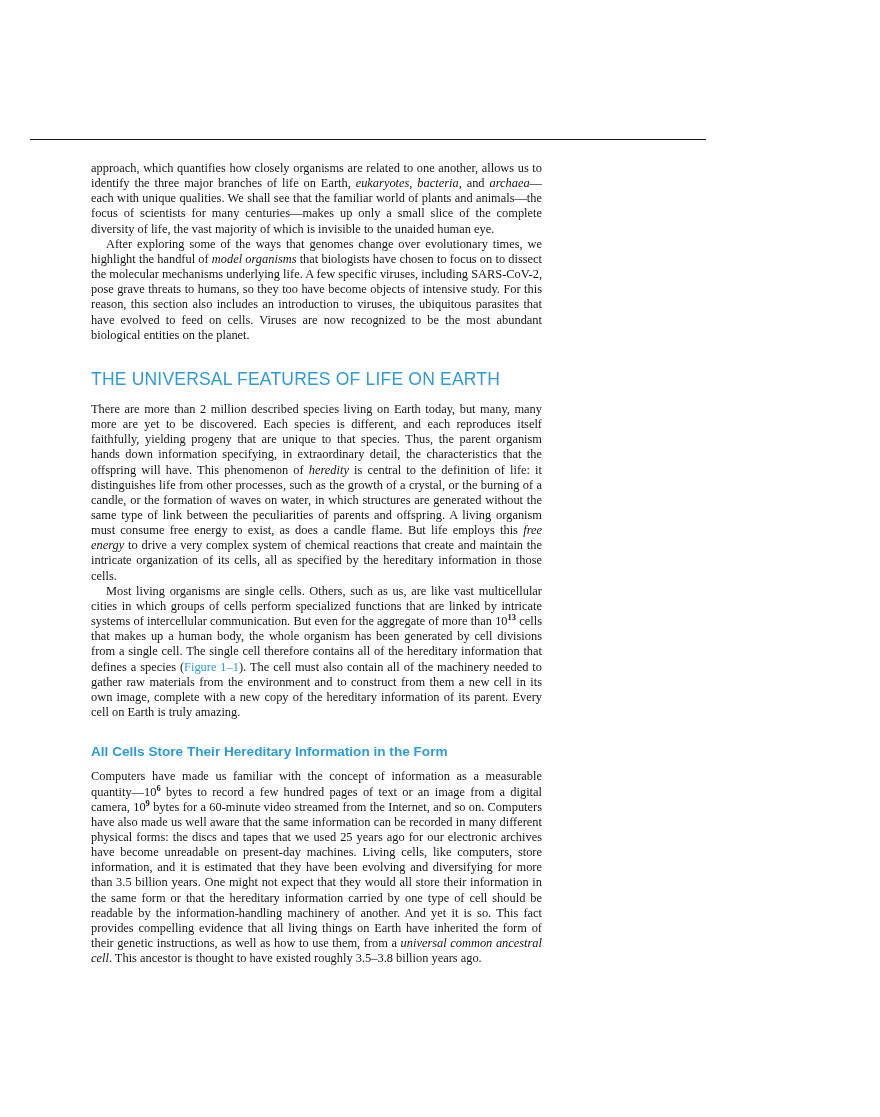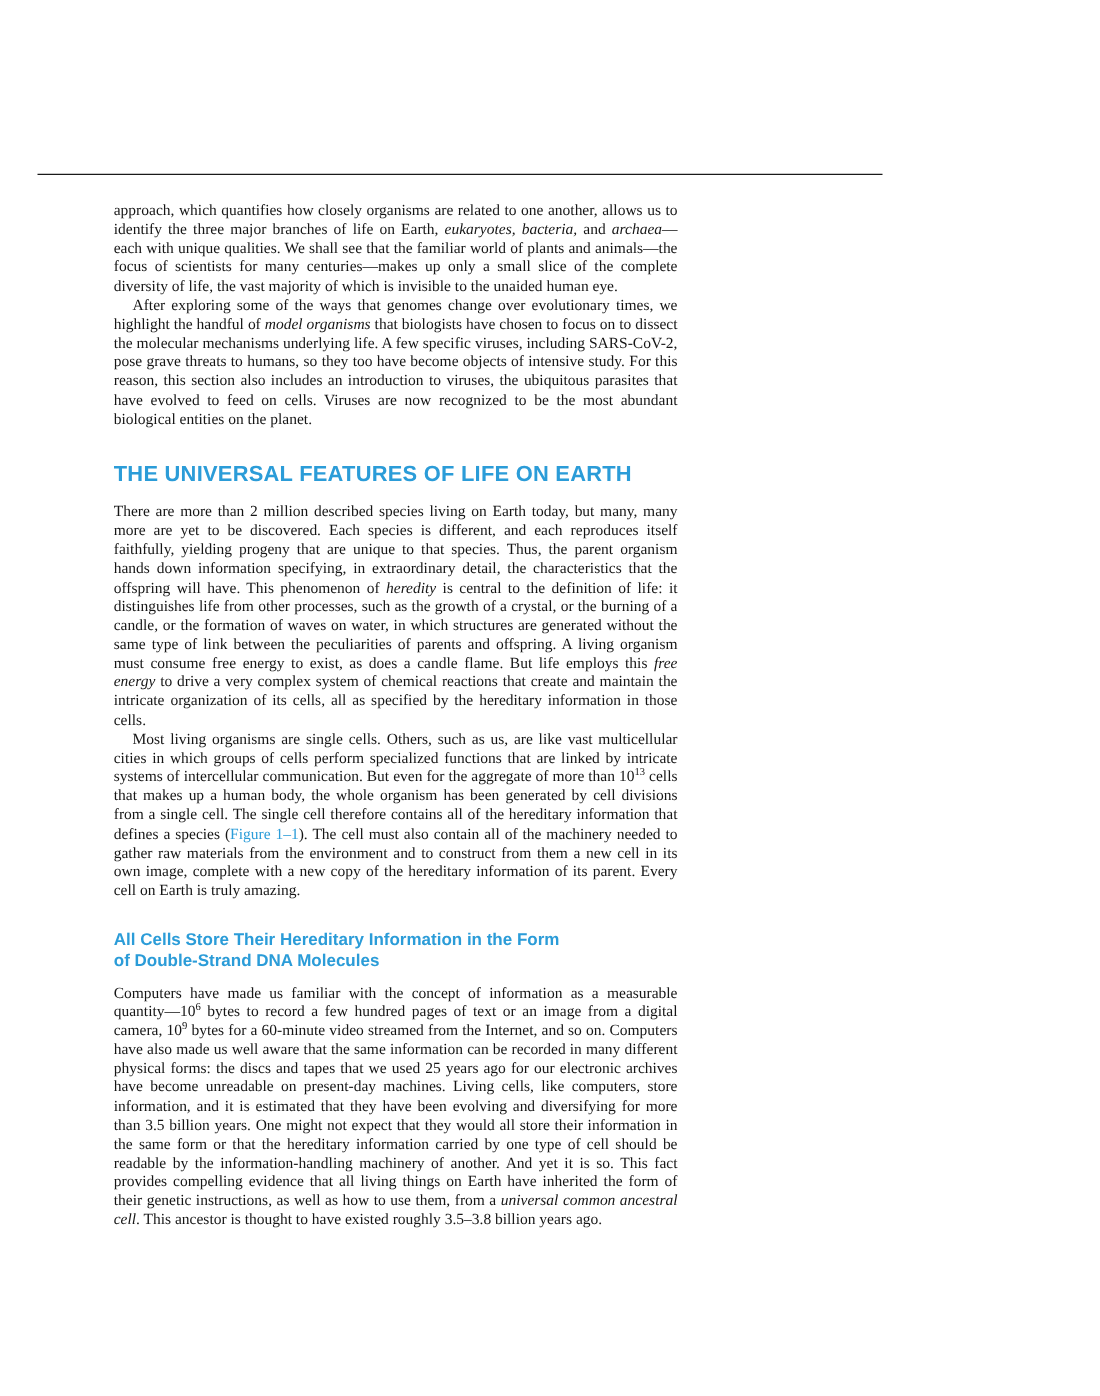--- a/index.html
+++ b/index.html
@@ -36,21 +36,21 @@
   }
   .text-column p {
     margin: 0;
     padding: 0;
   }
   .text-column p.indent {
     text-indent: 15px;
   }
   h1.section-heading {
     font-family: "Liberation Sans", sans-serif;
-    font-weight: bold;
+    font-weight: normal;
     color: var(--heading-blue, #2b9cd8);
     font-size: 17.5px;
     line-height: 20px;
     letter-spacing: 0.2px;
     margin: 26px 0 13px 0;
     text-align: left;
   }
   h2.subsection-heading {
     font-family: "Liberation Sans", sans-serif;
     font-weight: normal;
@@ -63,20 +63,21 @@
   h2.subsection-heading span { display: block; font-weight: bold; }
   .italic { font-style: italic; }
   .figlink {
     color: var(--heading-blue, #2b9cd8);
     font-weight: normal;
     cursor: pointer;
   }
   sup {
     font-size: 8.5px;
     line-height: 0;
+    font-weight: bold;
   }
 </style>
 </head>
 <body>
 
 <div class="page">
 
   <div class="top-rule"></div>
 
   <div class="text-column">
@@ -86,19 +87,18 @@
     <p class="indent"><span>After exploring some of the ways that genomes change over evolutionary times, we highlight the handful of </span><span class="italic">model organisms</span><span> that biologists have chosen to focus on to dissect the molecular mechanisms underlying life. A few specific viruses, including SARS-CoV-2, pose grave threats to humans, so they too have become objects of intensive study. For this reason, this section also includes an introduction to viruses, the ubiquitous parasites that have evolved to feed on cells. Viruses are now recognized to be the most abundant biological entities on the planet.</span></p>
 
     <h1 class="section-heading">THE UNIVERSAL FEATURES OF LIFE ON EARTH</h1>
 
     <p><span>There are more than 2 million described species living on Earth today, but many, many more are yet to be discovered. Each species is different, and each reproduces itself faithfully, yielding progeny that are unique to that species. Thus, the parent organism hands down information specifying, in extraordinary detail, the characteristics that the offspring will have. This phenomenon of </span><span class="italic">heredity</span><span> is central to the definition of life: it distinguishes life from other processes, such as the growth of a crystal, or the burning of a candle, or the formation of waves on water, in which structures are generated without the same type of link between the peculiarities of parents and offspring. A living organism must consume free energy to exist, as does a candle flame. But life employs this </span><span class="italic">free energy</span><span> to drive a very complex system of chemical reactions that create and maintain the intricate organization of its cells, all as specified by the hereditary information in those cells.</span></p>
 
     <p class="indent"><span>Most living organisms are single cells. Others, such as us, are like vast multicellular cities in which groups of cells perform specialized functions that are linked by intricate systems of intercellular communication. But even for the aggregate of more than 10</span><sup>13</sup><span> cells that makes up a human body, the whole organism has been generated by cell divisions from a single cell. The single cell therefore contains all of the hereditary information that defines a species (</span><span class="figlink">Figure 1–1</span><span>). The cell must also contain all of the machinery needed to gather raw materials from the environment and to construct from them a new cell in its own image, complete with a new copy of the hereditary information of its parent. Every cell on Earth is truly amazing.</span></p>
 
     <h2 class="subsection-heading">
       <span>All Cells Store Their Hereditary Information in the Form</span>
-      <span>of Double-Strand DNA Molecules</span>
     </h2>
 
     <p><span>Computers have made us familiar with the concept of information as a measurable quantity—10</span><sup>6</sup><span> bytes to record a few hundred pages of text or an image from a digital camera, 10</span><sup>9</sup><span> bytes for a 60-minute video streamed from the Internet, and so on. Computers have also made us well aware that the same information can be recorded in many different physical forms: the discs and tapes that we used 25 years ago for our electronic archives have become unreadable on present-day machines. Living cells, like computers, store information, and it is estimated that they have been evolving and diversifying for more than 3.5 billion years. One might not expect that they would all store their information in the same form or that the hereditary information carried by one type of cell should be readable by the information-handling machinery of another. And yet it is so. This fact provides compelling evidence that all living things on Earth have inherited the form of their genetic instructions, as well as how to use them, from a </span><span class="italic">universal common ancestral cell</span><span>. This ancestor is thought to have existed roughly 3.5–3.8 billion years ago.</span></p>
 
   </div>
 </div>
 
 </body></html>

